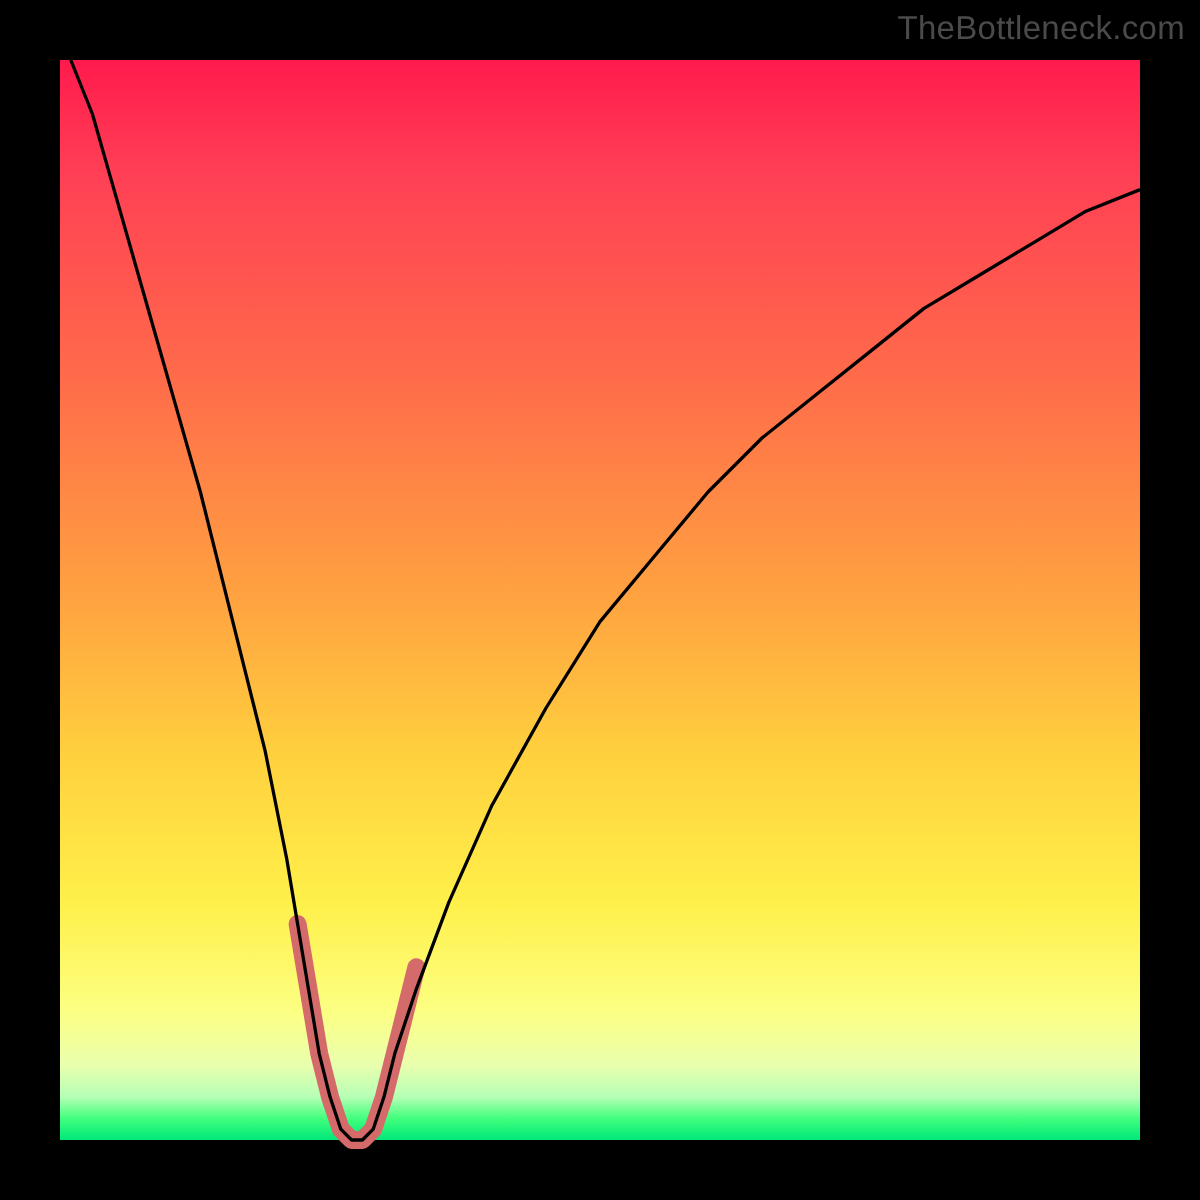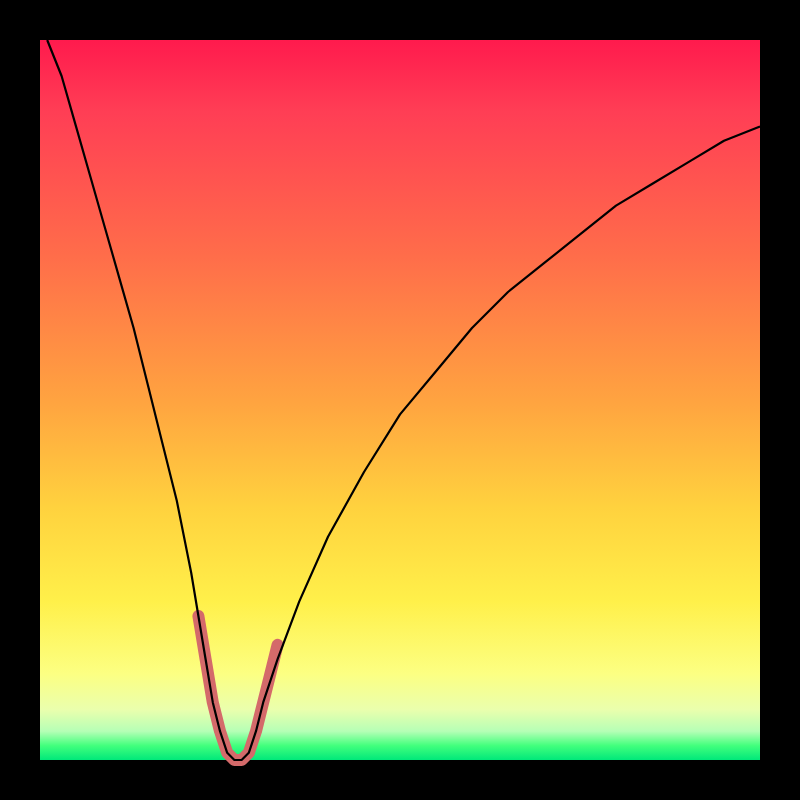--- a/index.html
+++ b/index.html
@@ -63,13 +63,14 @@
 <body>
 
 <div class="frame">
   <div class="plot-area"></div>
 
   <svg class="curve" viewBox="0 0 720 720" preserveAspectRatio="none">
     <path id="highlight-path" fill="none" stroke="#d46a6a" stroke-width="12" stroke-linecap="round" stroke-linejoin="round" d="M158.4 576.0 L165.6 619.2 L172.8 662.4 L180.0 691.2 L187.2 712.8 L194.4 720.0 L201.6 720.0 L208.8 712.8 L216.0 691.2 L223.2 662.4 L230.4 633.6 L237.6 604.8"></path>
     <path id="main-path" fill="none" stroke="#000" stroke-width="2.2" stroke-linejoin="round" d="M7.2 0.0 L21.6 36.0 L36.0 86.4 L50.4 136.8 L64.8 187.2 L79.2 237.6 L93.6 288.0 L108.0 345.6 L122.4 403.2 L136.8 460.8 L151.2 532.8 L158.4 576.0 L165.6 619.2 L172.8 662.4 L180.0 691.2 L187.2 712.8 L194.4 720.0 L201.6 720.0 L208.8 712.8 L216.0 691.2 L223.2 662.4 L237.6 619.2 L259.2 561.6 L288.0 496.8 L324.0 432.0 L360.0 374.4 L396.0 331.2 L432.0 288.0 L468.0 252.0 L504.0 223.2 L540.0 194.4 L576.0 165.6 L612.0 144.0 L648.0 122.4 L684.0 100.8 L720.0 86.4"></path>
   </svg>
 
+  <div class="watermark">TheBottleneck.com</div>
 </div>
 
 </body></html>

